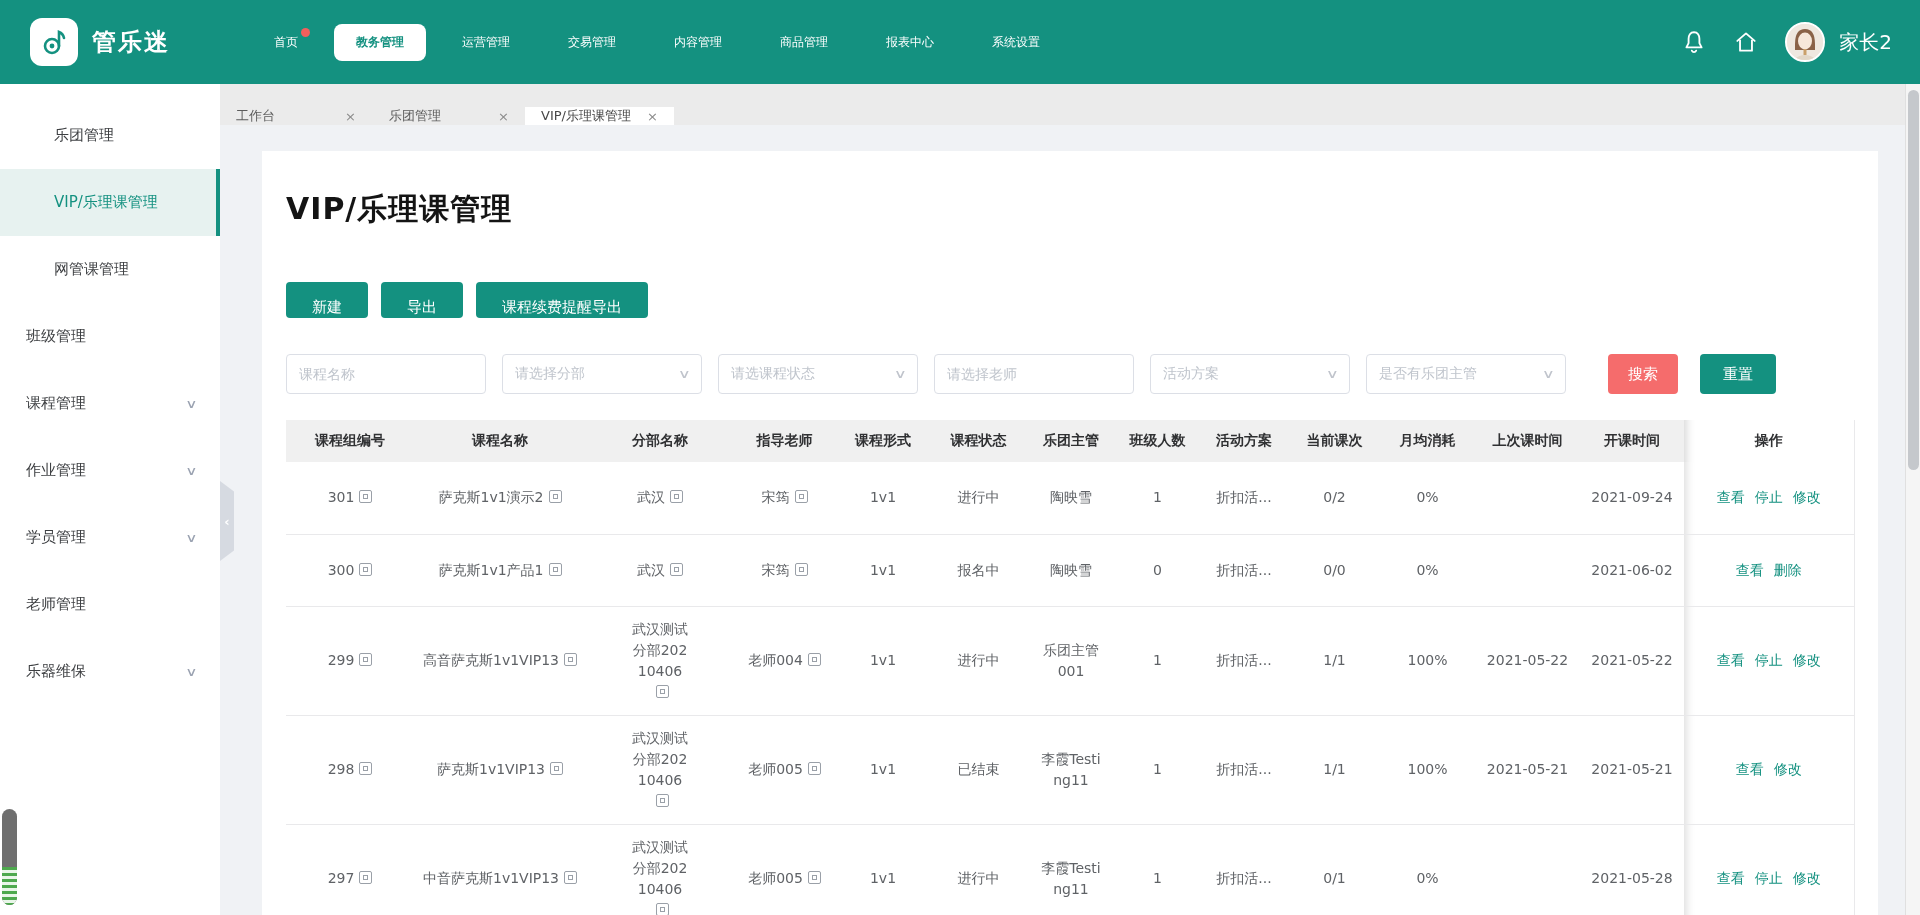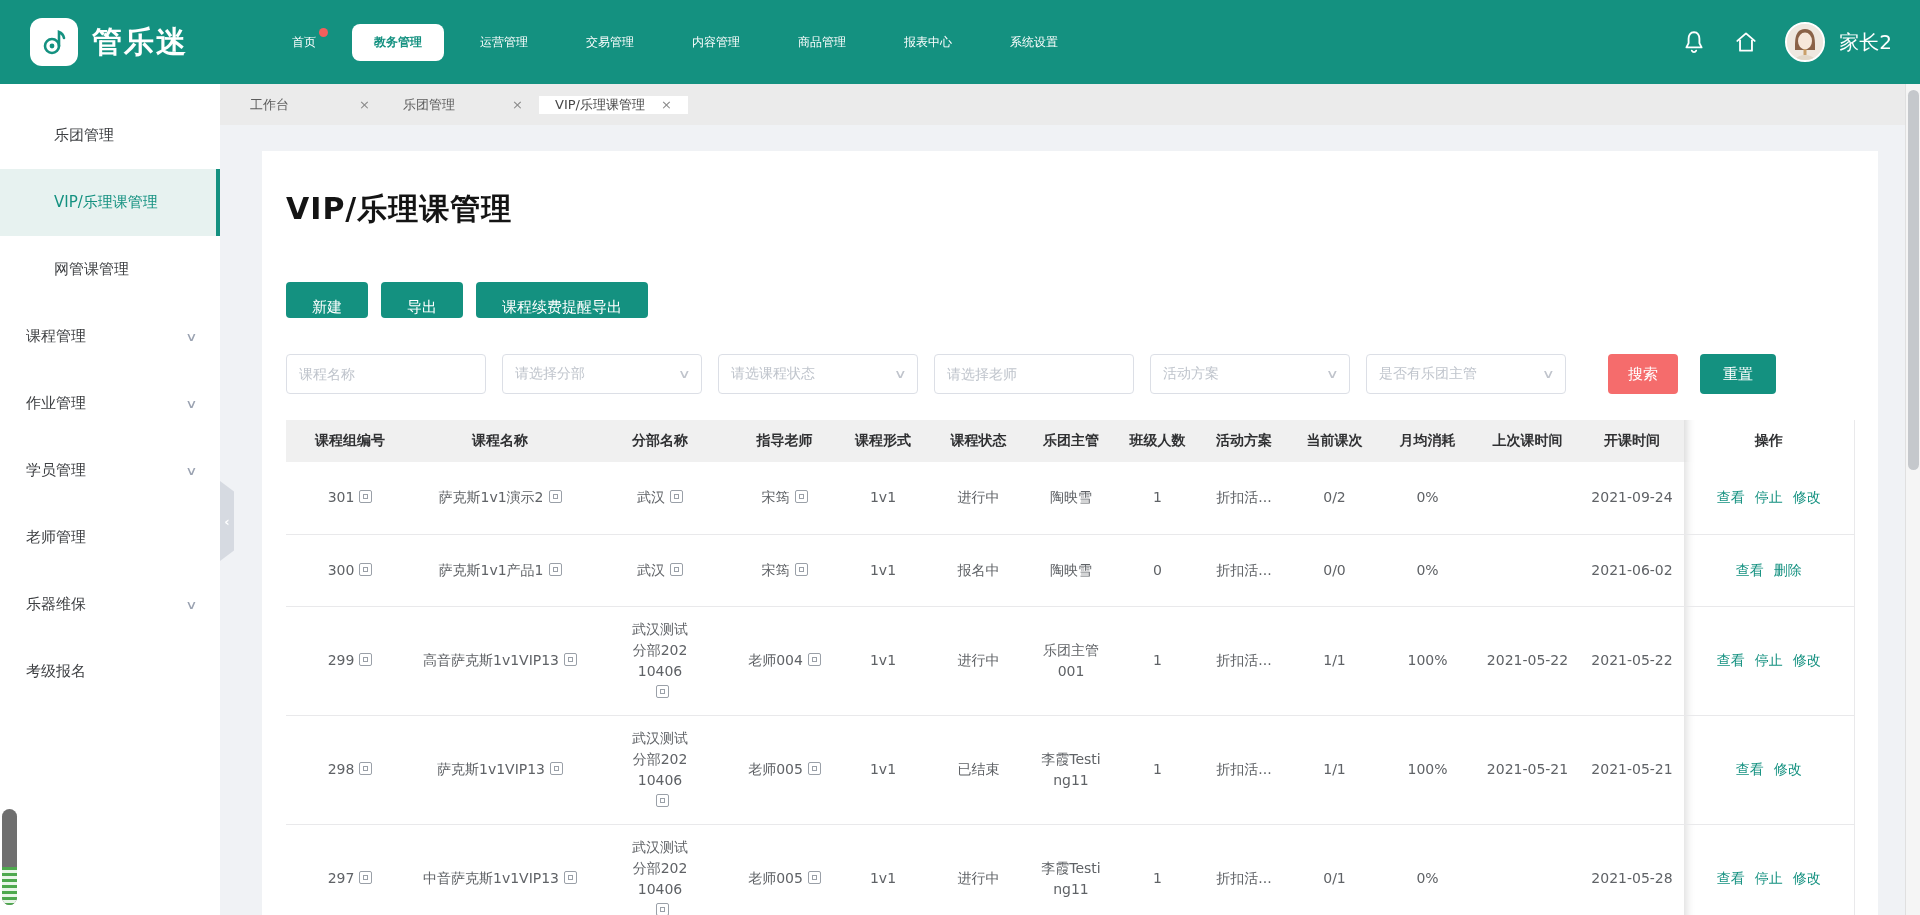--- a/index.html
+++ b/index.html
@@ -4,21 +4,21 @@
 <style>
   * { margin:0; padding:0; box-sizing:border-box; }
   html,body { width:1920px; height:915px; overflow:hidden;
     font-family:"DejaVu Sans","Liberation Sans",sans-serif; background:#f0f2f5; }
 
   
   .header { height:84px; background:#149180; display:flex; align-items:center; padding:0 28px 0 30px; position:relative; }
   .logo { display:flex; align-items:center; gap:14px; }
   .logo-badge { width:48px; height:48px; background:#fff; border-radius:12px; display:flex; align-items:center; justify-content:center; }
   .logo-badge svg { display:block; }
-  .logo-text { color:#fff; font-size:30px; font-weight:800; letter-spacing:2px; }
+  .logo-text { color:#fff; font-size:24px; font-weight:800; letter-spacing:2px; }
   .topnav { display:flex; align-items:center; margin-left:82px; gap:14px; }
   .nav-item { color:#fff; font-size:12px; padding:10px 22px; position:relative; cursor:pointer; white-space:nowrap; }
   .nav-item.active { background:#fff; color:#149180; border-radius:8px; font-weight:700; }
   .nav-dot { position:absolute; top:4px; right:10px; width:9px; height:9px; border-radius:50%; background:#f25f5c; }
   .header-right { margin-left:auto; display:flex; align-items:center; gap:26px; }
   .hicon { width:26px; height:26px; cursor:pointer; }
   .avatar { width:40px; height:40px; border-radius:50%; border:2px solid #fff; overflow:hidden; background:#f0e9e2; cursor:pointer; }
   .username { color:#fff; font-size:20px; margin-left:-12px; }
 
   
@@ -26,21 +26,21 @@
   .sidebar { width:220px; background:#fff; flex:0 0 220px; padding-top:18px; position:relative; }
   .side-item { height:67px; display:flex; align-items:center; padding:0 24px 0 26px; font-size:15px; color:#3d3f42; cursor:pointer; }
   .side-item .chev { margin-left:auto; color:#9aa2b1; font-size:12px; transform:scaleX(1.4); }
   .side-child { padding-left:54px; }
   .side-child.active { background:#e7f2f0; color:#149180; border-right:4px solid #149180; }
   .side-scroll-thumb { position:absolute; left:2px; bottom:10px; width:15px; height:96px; background:#6f6f6f; border-radius:8px; overflow:hidden; }
   .side-scroll-thumb .stripes { position:absolute; left:0; right:0; bottom:0; height:38px;
     background:repeating-linear-gradient(180deg,#4ea94e 0 3px,#e9f6e9 3px 6px); }
 
   .main { flex:1; display:flex; flex-direction:column; position:relative; }
-  .tabbar { height:41px; background:#ebebeb; display:flex; align-items:center; padding-left:14px; }
+  .tabbar { height:41px; background:#ebebeb; display:flex; align-items:flex-end; }
   .tab { display:flex; align-items:center; font-size:13px; color:#5c5c5c; padding:0 16px; cursor:pointer; }
   .tab.wide { width:152px; justify-content:space-between; }
   .tab.active { background:#fff; color:#474747; gap:8px; }
   .tab .x { color:#8b8b8b; font-size:13px; margin-left:8px; cursor:pointer; }
   .tab-sep { width:1px; background:#d6d6d6; margin:11px 0; }
 
   .content { flex:1; position:relative; background:#f0f2f5; overflow:hidden; }
   .collapse-handle { position:absolute; left:0; top:356px; width:14px; height:80px; background:#d6dae1;
     clip-path:polygon(0 0,100% 13%,100% 87%,0 100%); display:flex; align-items:center; justify-content:center;
     color:#fff; font-size:13px; font-weight:700; cursor:pointer; }
@@ -122,40 +122,40 @@
   </div>
 </div>
 
 <div class="shell">
 
   <div class="sidebar" id="sidebar">
       <div class="side-item side-child">乐团管理</div>
       <div class="side-item side-child active">VIP/乐理课管理</div>
       <div class="side-item side-child">网管课管理</div>
       <div class="side-item">
+        <span>班级管理</span>
+      </div>
+      <div class="side-item">
         <span>课程管理</span>
         <span class="chev">∨</span>
       </div>
       <div class="side-item">
         <span>作业管理</span>
         <span class="chev">∨</span>
       </div>
       <div class="side-item">
         <span>学员管理</span>
         <span class="chev">∨</span>
       </div>
       <div class="side-item">
         <span>老师管理</span>
       </div>
       <div class="side-item">
         <span>乐器维保</span>
         <span class="chev">∨</span>
-      </div>
-      <div class="side-item">
-        <span>考级报名</span>
       </div>
     </div>
 
   <div class="main">
     <div class="tabbar" id="tabbar">
         <div class="tab wide">
           <span>工作台</span>
           <span class="x">×</span>
         </div>
         <div class="tab-sep"></div>

